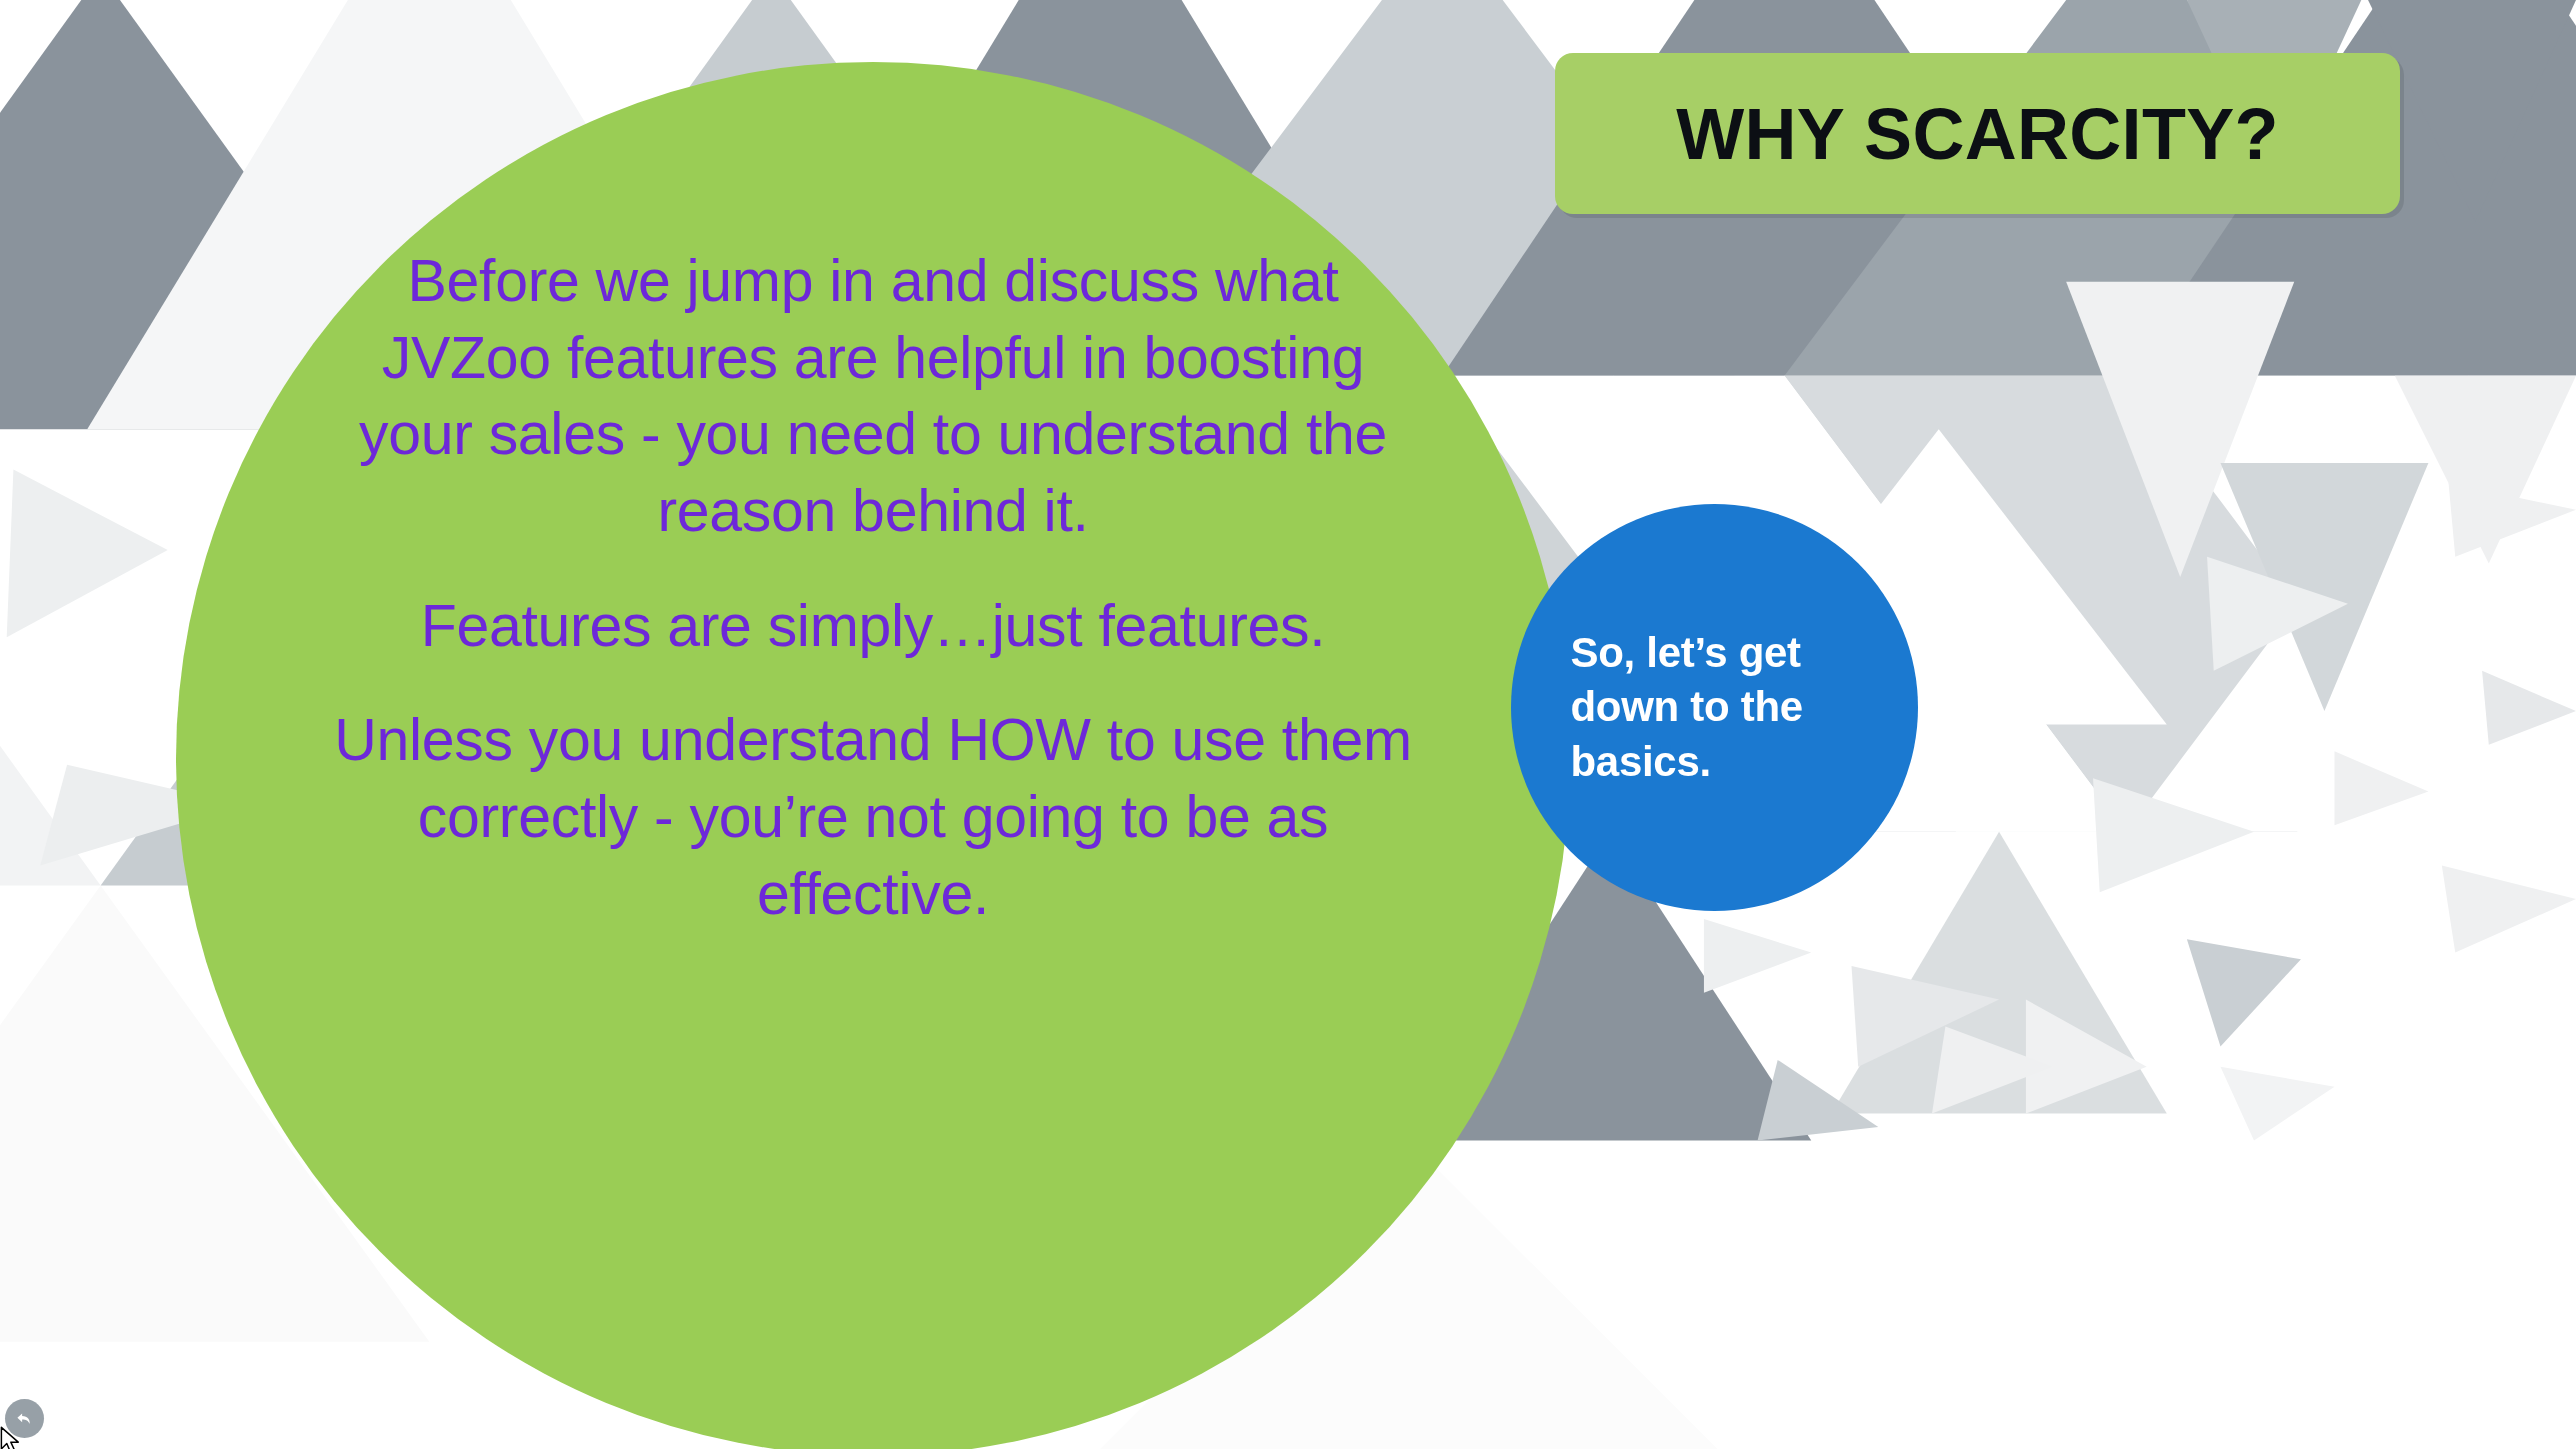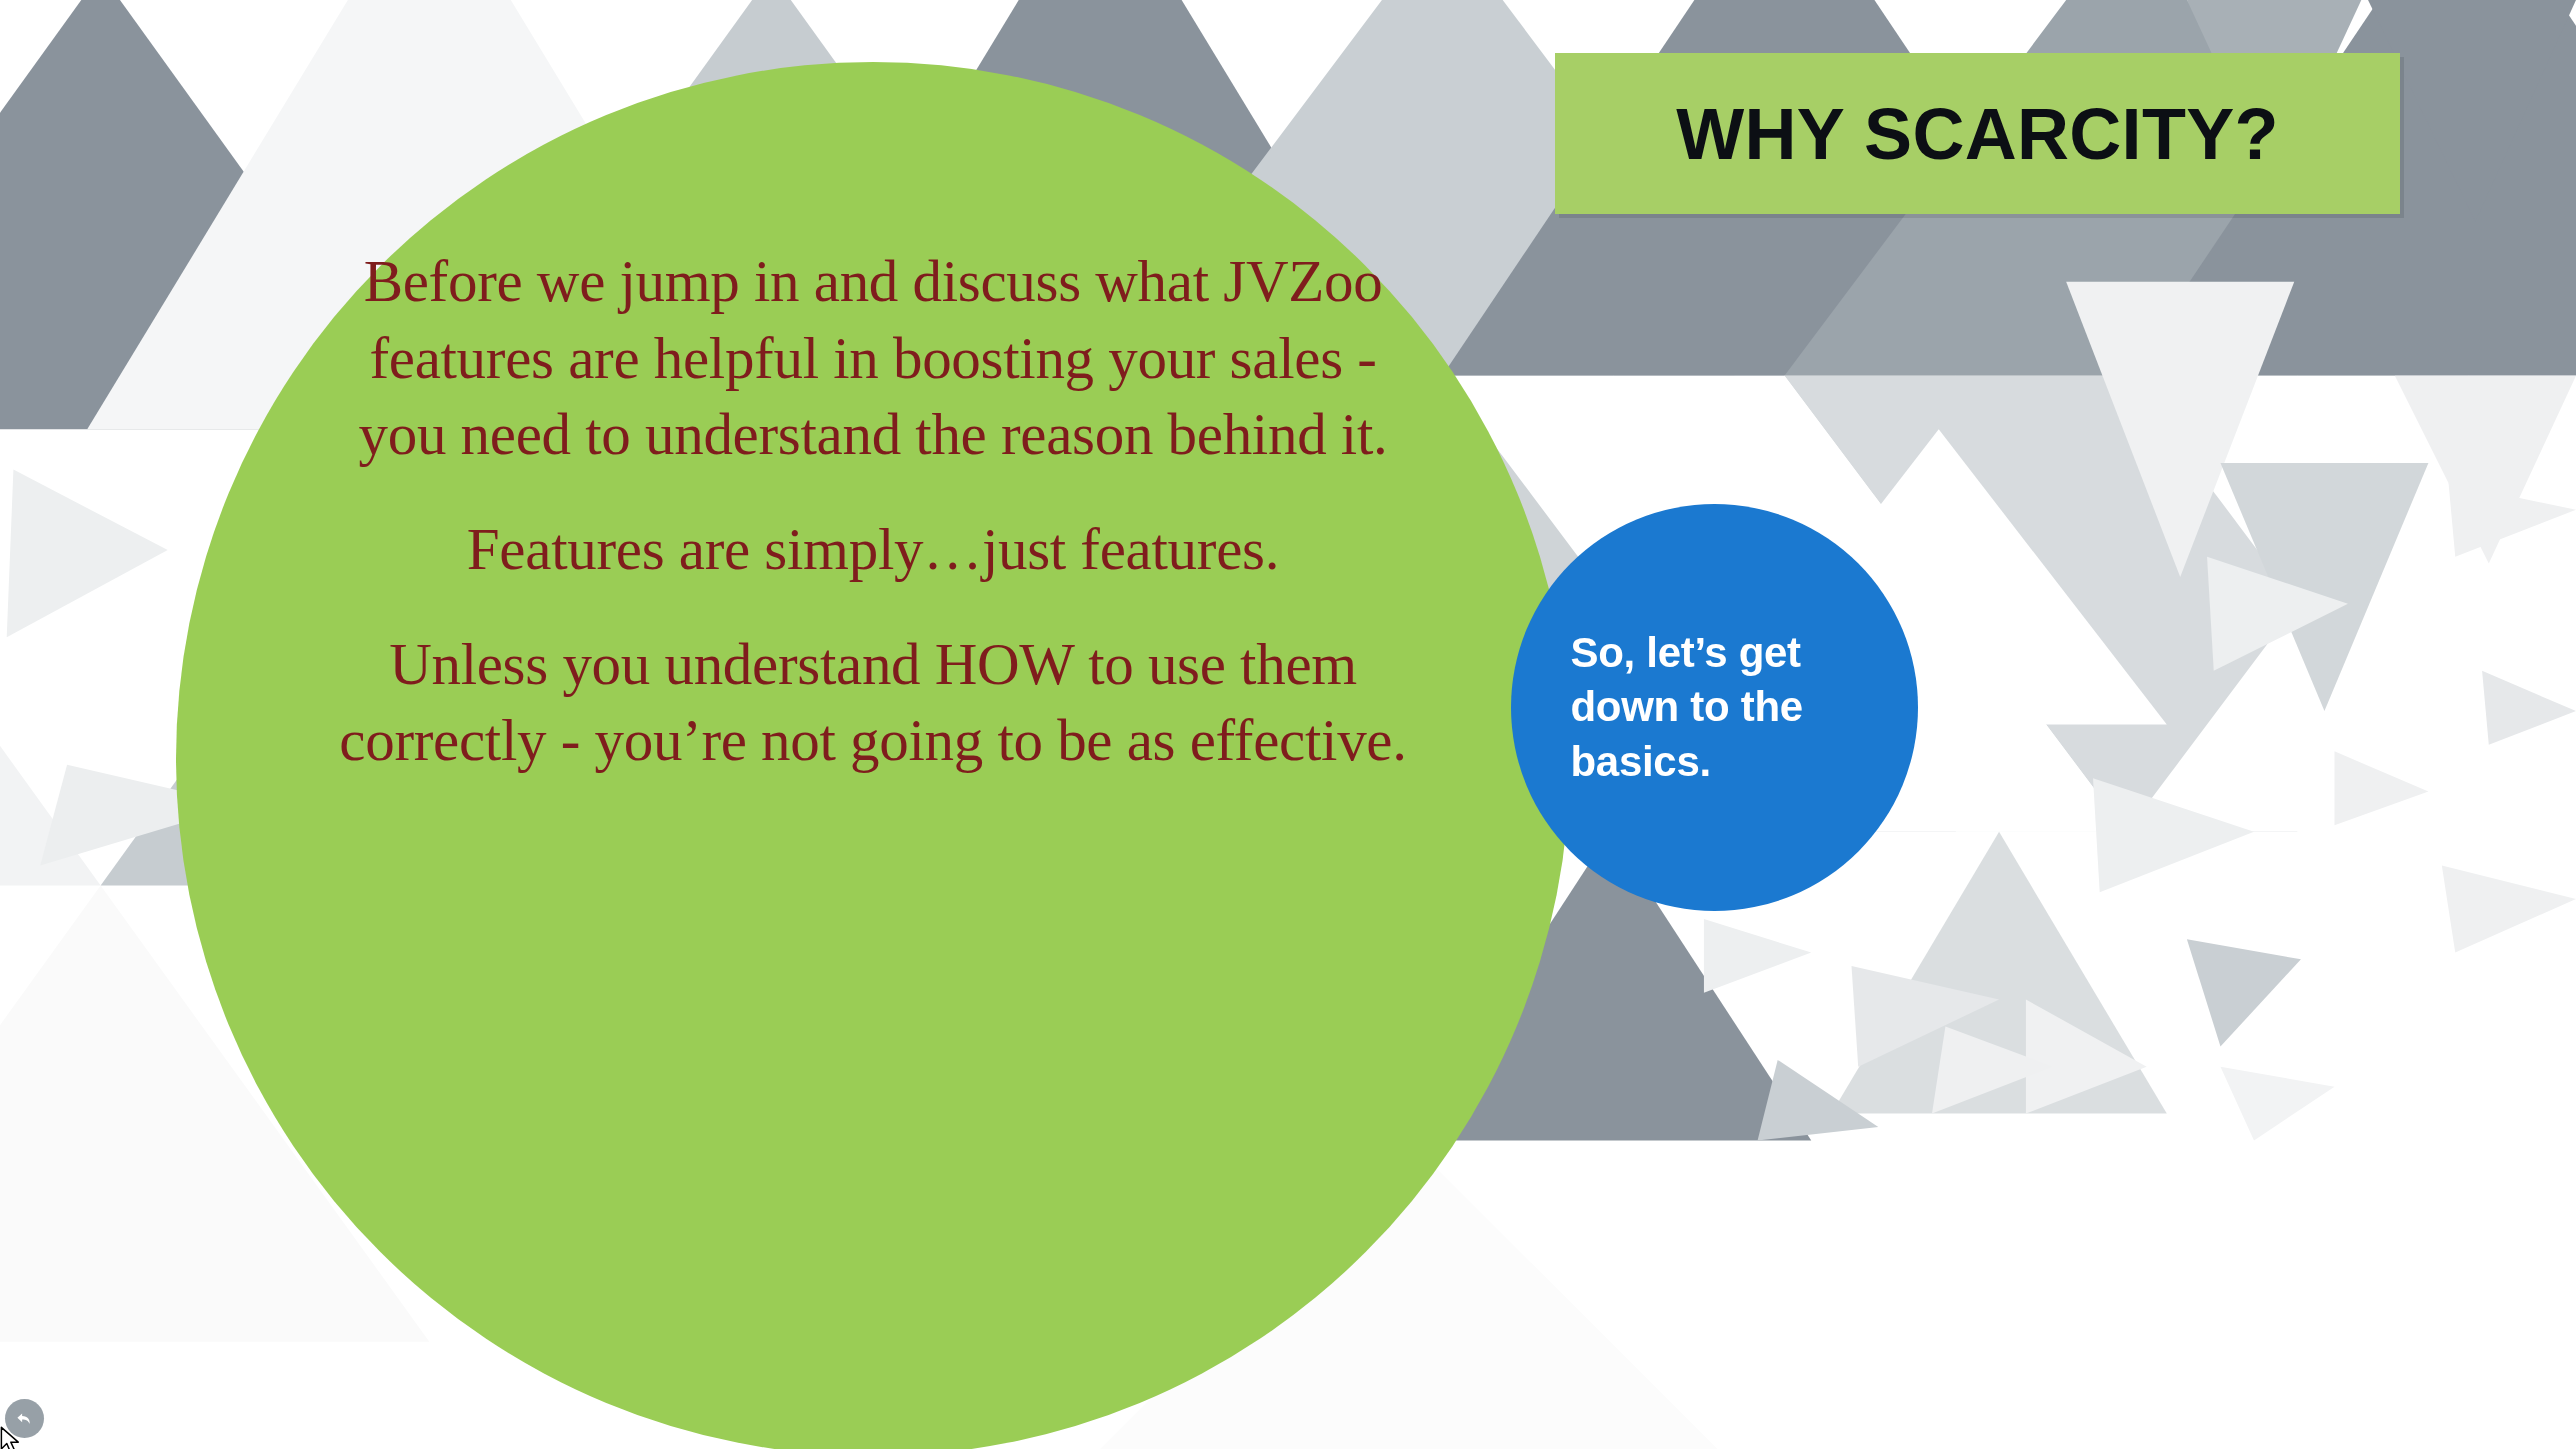--- a/index.html
+++ b/index.html
@@ -38,22 +38,22 @@
     display: flex;
     flex-direction: column;
     align-items: center;
     justify-content: flex-start;
     padding-top: 181px;
     box-sizing: border-box;
   }
   #green-text {
     width: 1100px;
     text-align: center;
-    color: #7f1d1d;
-    font-family: Liberation Serif, serif;
+    color: #6d28d9;
+    font-family: Liberation Sans, sans-serif;
     font-size: 59px;
     line-height: 1.30;
     letter-spacing: -0.3px;
   }
   #green-text p {
     margin: 0 0 38px 0;
   }
   #green-text p:last-child { margin-bottom: 4px; }
 
   
@@ -84,20 +84,21 @@
     position: absolute;
     left: 1555px;
     top: 53px;
     width: 845px;
     height: 161px;
     background: #A7CF66;
     display: flex;
     align-items: center;
     justify-content: center;
     box-shadow: 4px 4px 0 rgba(0,0,0,0.10);
+    border-radius: 18px;
   }
   #title-text {
     color: #0c0f14;
     font-size: 72px;
     font-weight: bold;
     letter-spacing: 0.3px;
     white-space: nowrap;
   }
 
   

